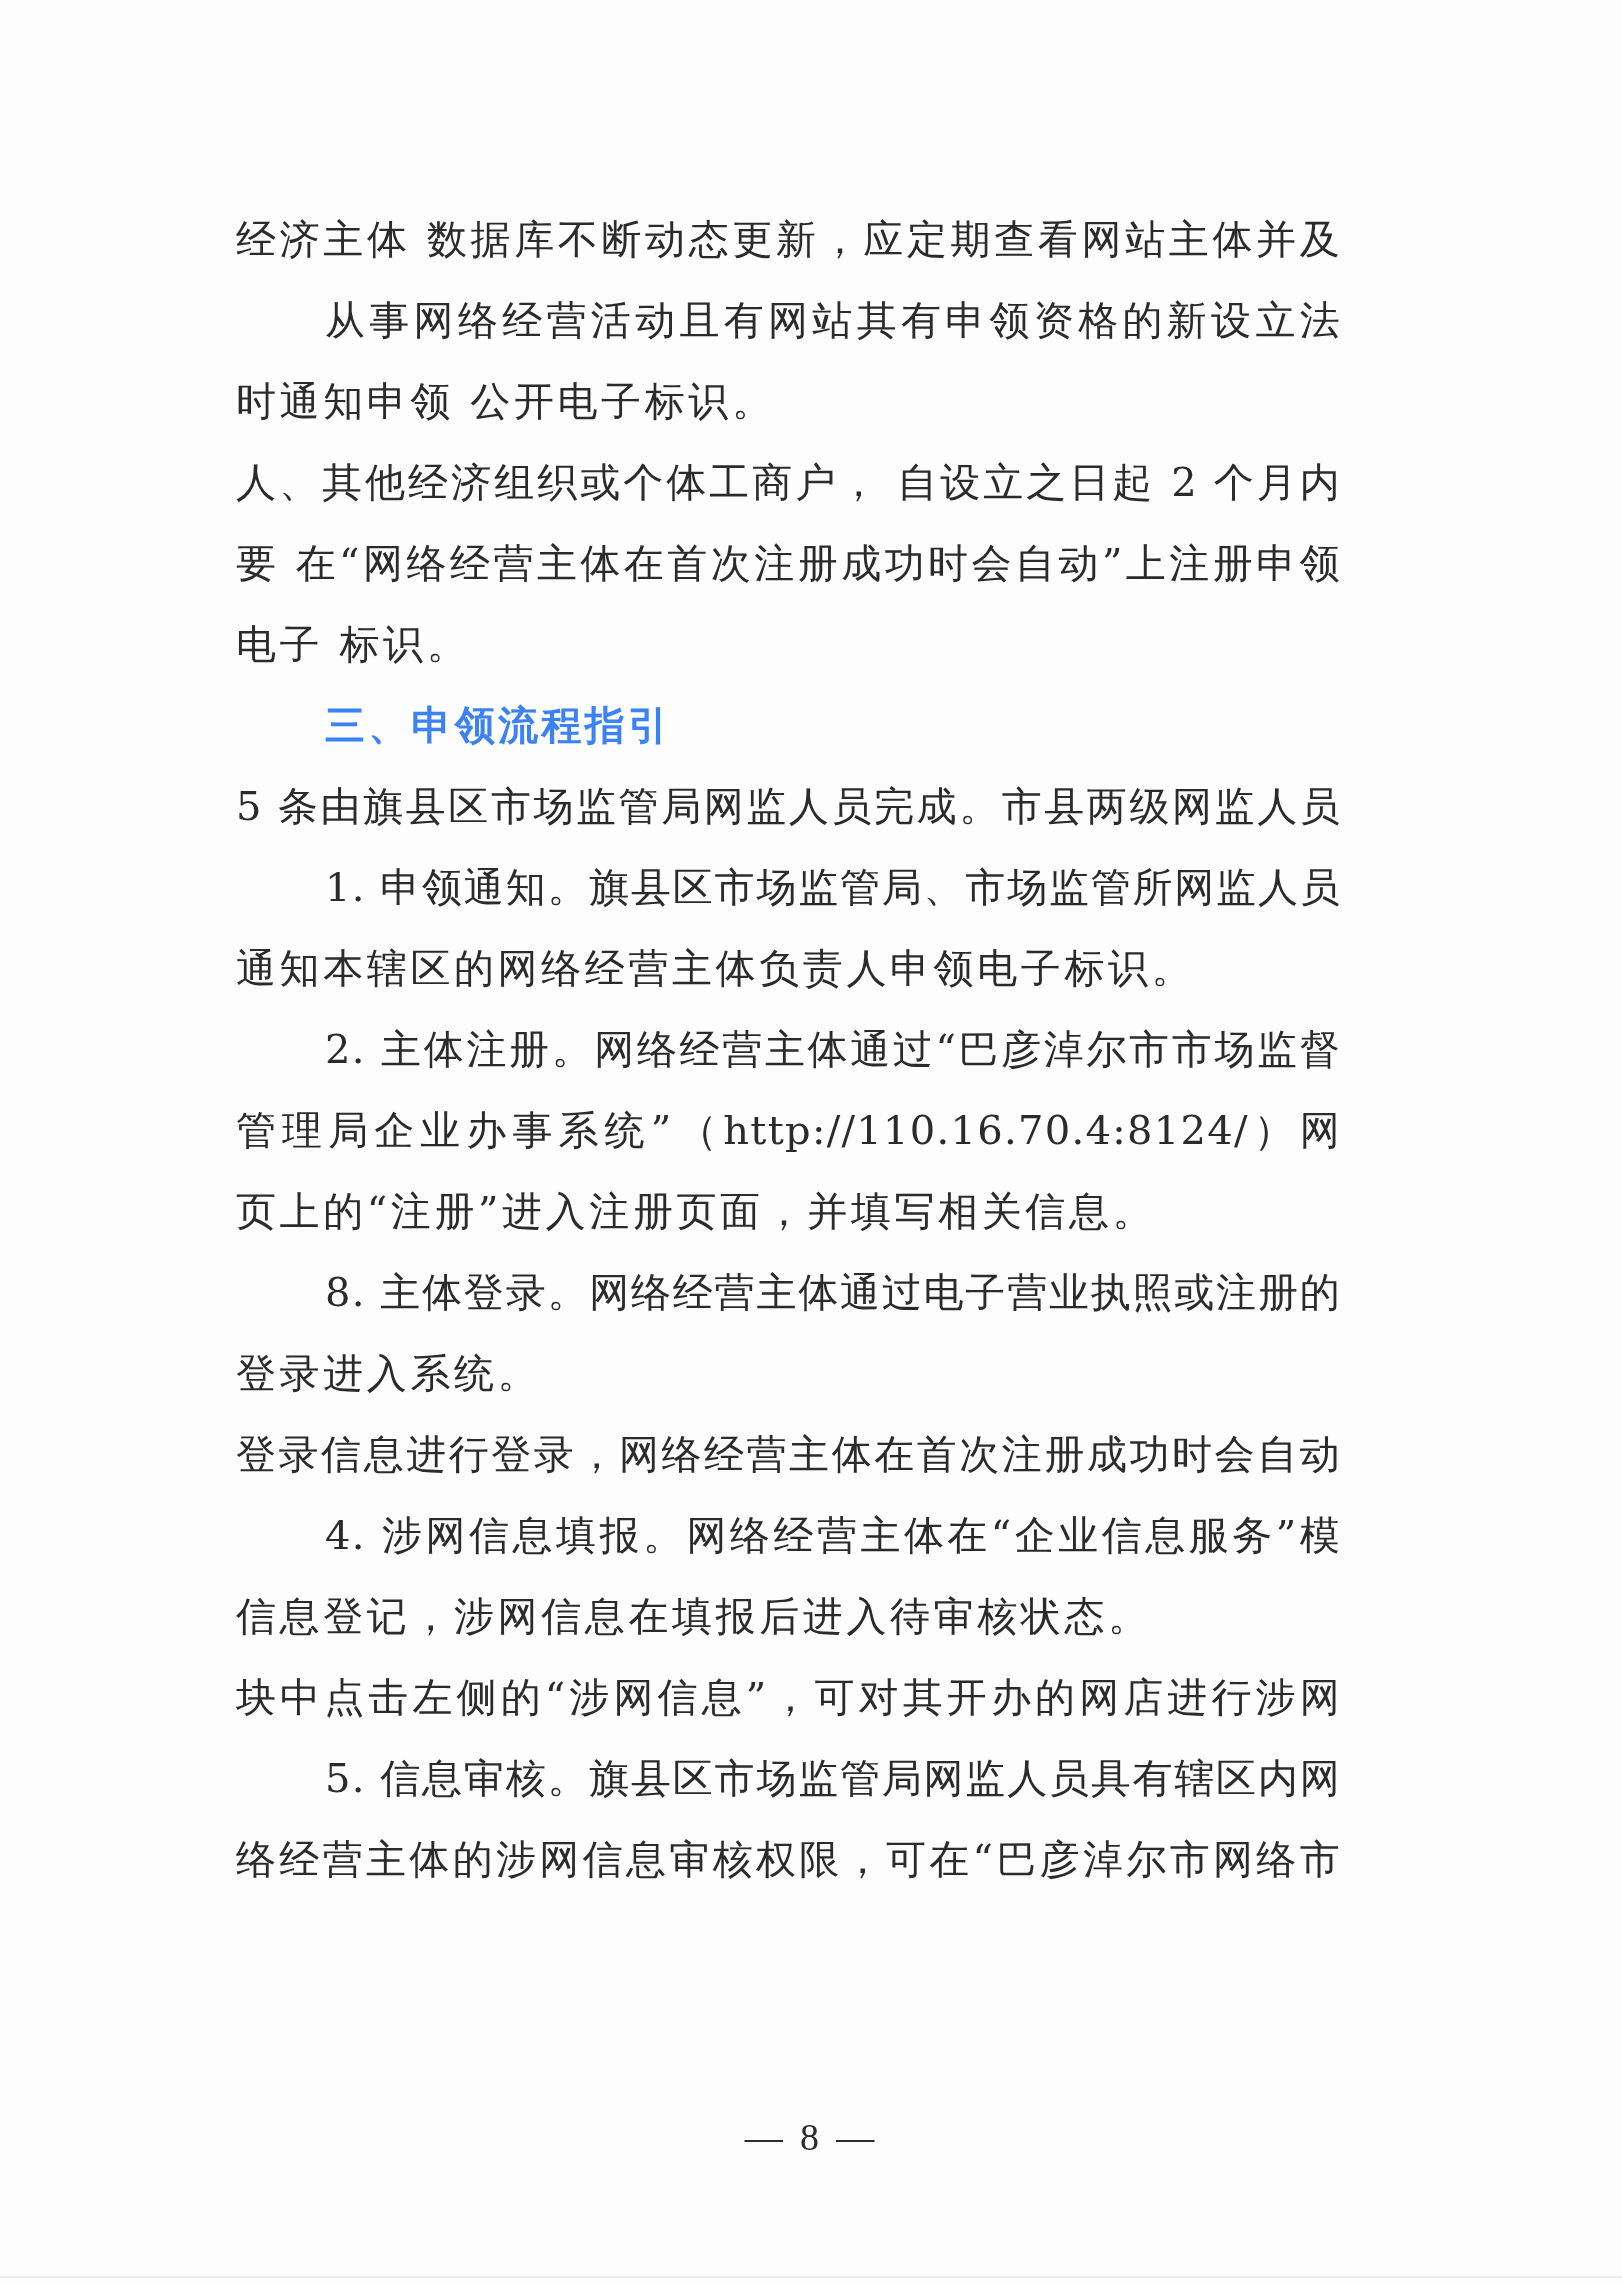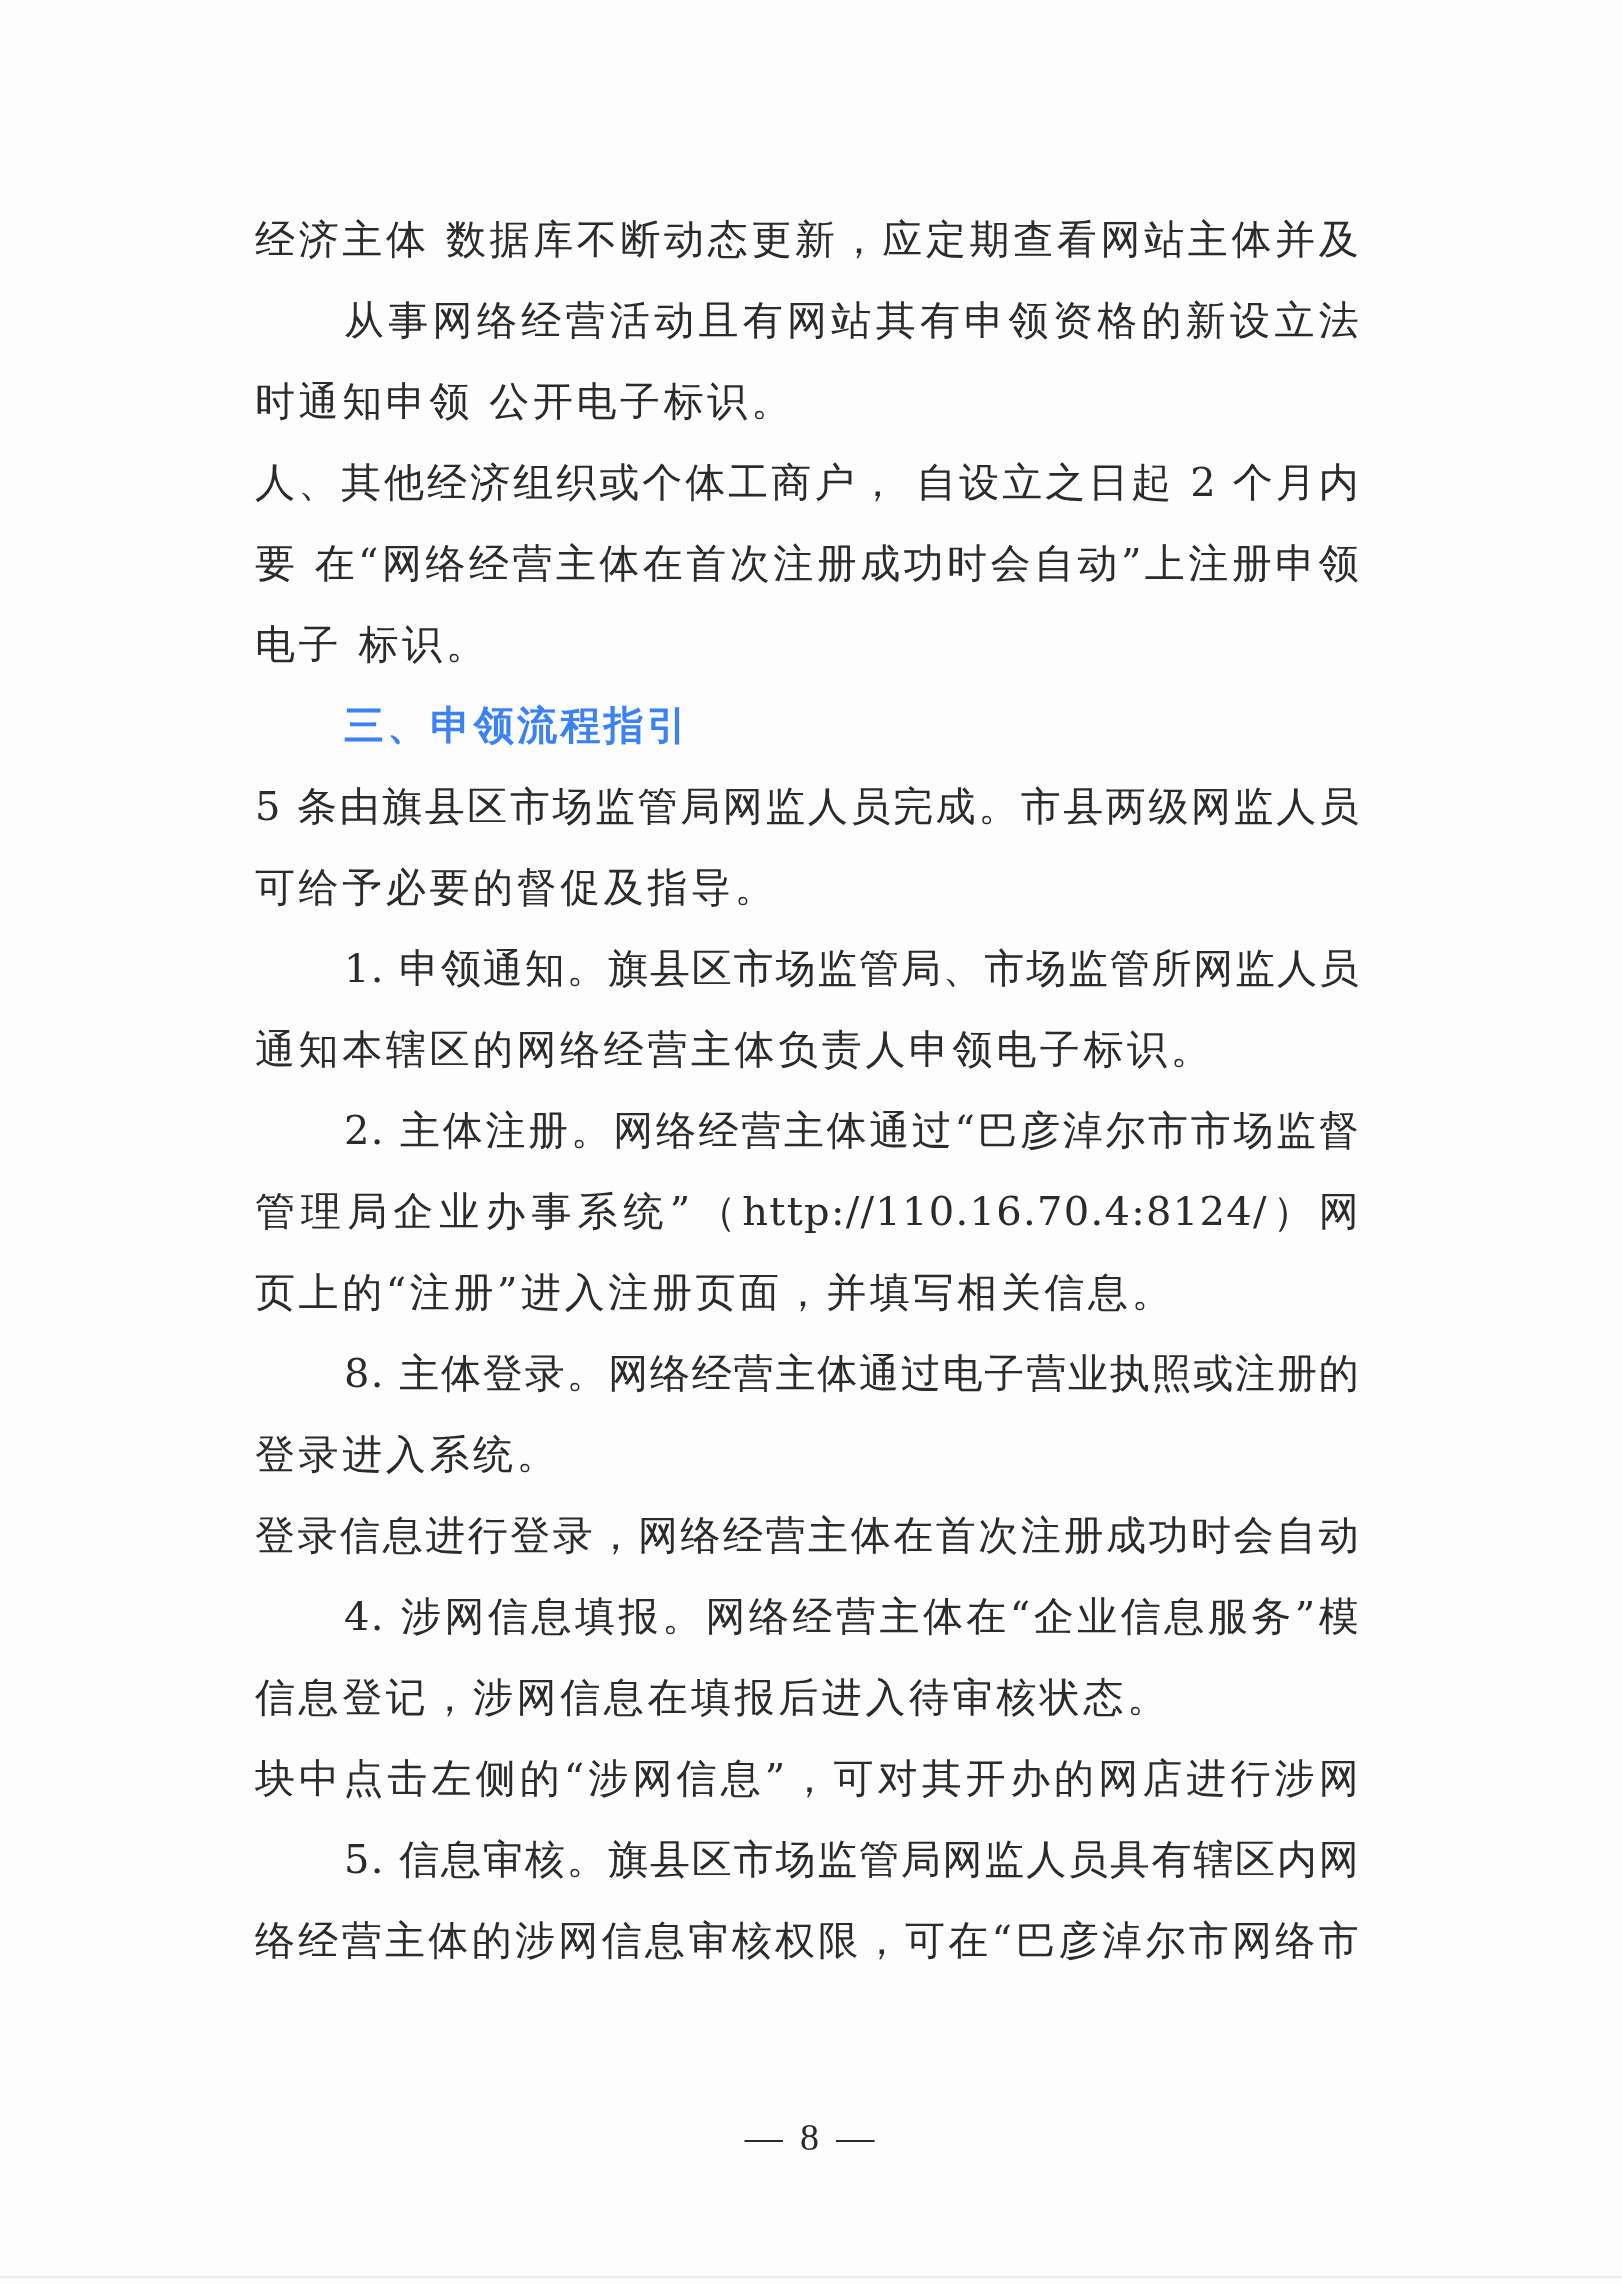--- a/index.html
+++ b/index.html
@@ -7,21 +7,21 @@
     width: 1623px; height: 2284px;
     background: #fdfdfd;
     position: relative;
     overflow: hidden;
     font-family: "DejaVu Serif", "Liberation Serif", serif;
     color: #2b2b2b;
   }
   .page { position: absolute; left: 0; top: 0; width: 1623px; height: 2284px; }
   .text-block {
     position: absolute;
-    left: 255px;
+    left: 236px;
     top: 199px;
     width: 1105px;
   }
   .line {
     height: 81px;
     line-height: 81px;
     font-size: 40px;
     white-space: nowrap;
     overflow: visible;
     letter-spacing: 1.3px;
@@ -64,21 +64,20 @@
 <div class="page">
   <div class="text-block">
     <div class="line full">经济主体 数据库不断动态更新，应定期查看网站主体并及</div>
     <div class="line full indent">从事网络经营活动且有网站其有申领资格的新设立法</div>
     <div class="line end">时通知申领 公开电子标识。</div>
     <div class="line full">人、其他经济组织或个体工商户， 自设立之日起 2 个月内</div>
     <div class="line full">要 在“网络经营主体在首次注册成功时会自动”上注册申领</div>
     <div class="line end">电子 标识。</div>
     <div class="line heading indent">三、申领流程指引</div>
     <div class="line full">5 条由旗县区市场监管局网监人员完成。市县两级网监人员</div>
-    <div class="line end">可给予必要的督促及指导。</div>
     <div class="line full indent">1. 申领通知。旗县区市场监管局、市场监管所网监人员</div>
     <div class="line end">通知本辖区的网络经营主体负责人申领电子标识。</div>
     <div class="line full indent">2. 主体注册。网络经营主体通过“巴彦淖尔市市场监督</div>
     <div class="line full">管理局企业办事系统”（http://110.16.70.4:8124/）网</div>
     <div class="line end">页上的“注册”进入注册页面，并填写相关信息。</div>
     <div class="line full indent">8. 主体登录。网络经营主体通过电子营业执照或注册的</div>
     <div class="line end">登录进入系统。</div>
     <div class="line full">登录信息进行登录，网络经营主体在首次注册成功时会自动</div>
     <div class="line full indent">4. 涉网信息填报。网络经营主体在“企业信息服务”模</div>
     <div class="line end">信息登记，涉网信息在填报后进入待审核状态。</div>

